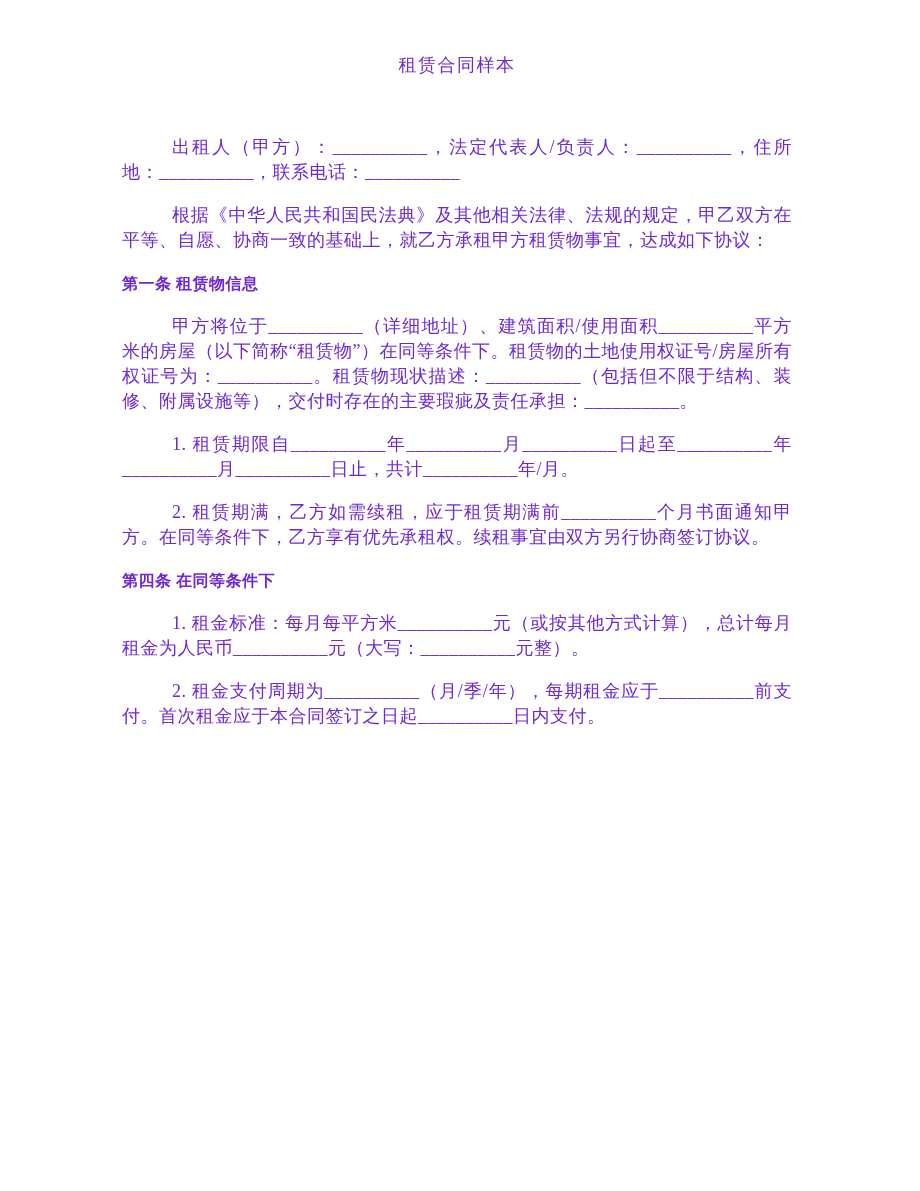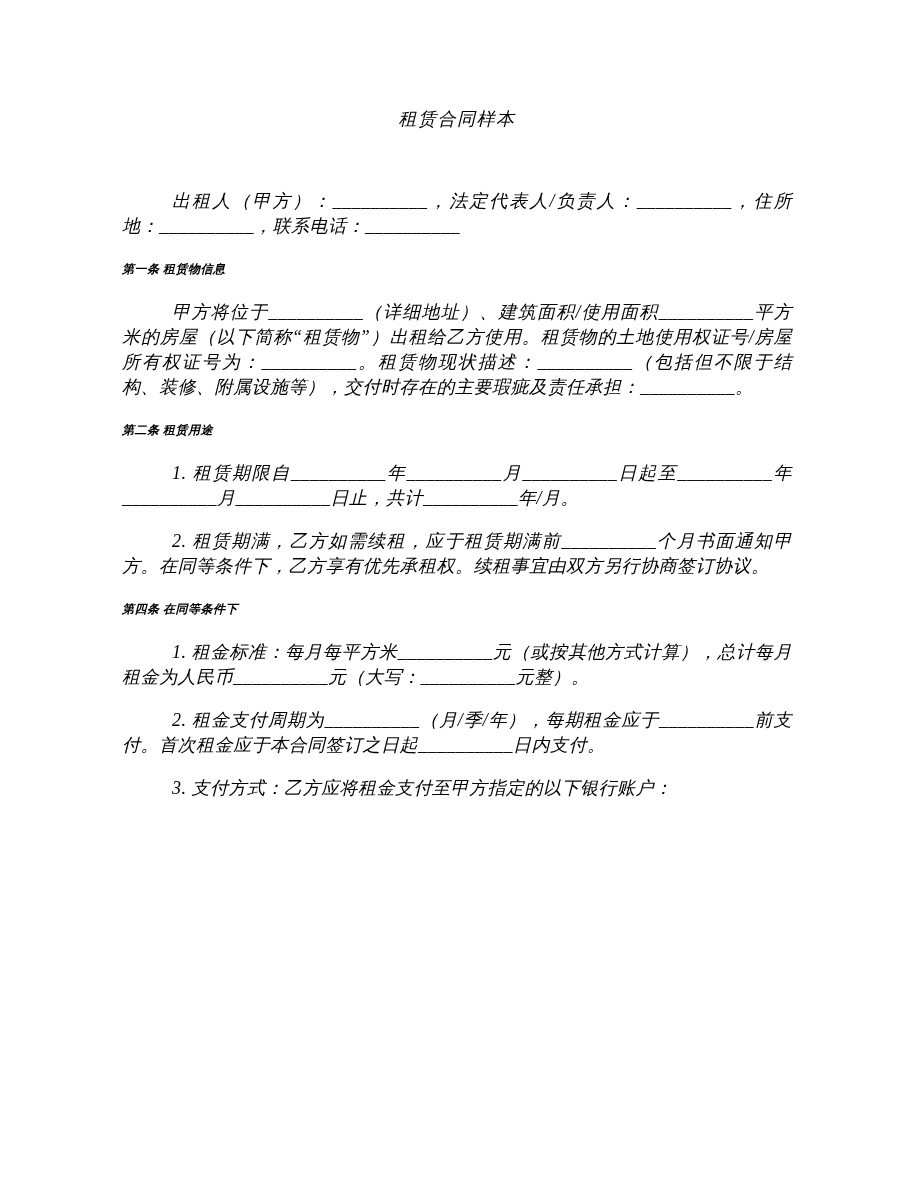--- a/index.html
+++ b/index.html
@@ -7,79 +7,77 @@
     padding: 0;
     background: #ffffff;
   }
   .page {
     position: relative;
     width: 920px;
     height: 1191px;
     margin: 0 auto;
     background: #ffffff;
     box-sizing: border-box;
-    padding: 106px 128px 0 122px;
-    color: #000000;
+    padding: 52px 128px 0 122px;
+    color: #6d28d9;
     font-family: "Liberation Serif", "DejaVu Serif", serif;
     font-size: 18px;
     line-height: 25px;
     letter-spacing: 0.5px;
     overflow: hidden;
-    font-style: italic;
   }
   .doc-title {
     font-size: 18px;
     font-weight: normal;
     text-align: center;
     margin: 0 0 57px 0;
     line-height: 26px;
     letter-spacing: 1.5px;
   }
   .body-para {
     margin: 0 0 18px 0;
     text-align: justify;
     text-justify: inter-ideograph;
   }
   .indent {
     text-indent: 50px;
   }
   .sec-heading {
-    font-size: 12px;
+    font-size: 16px;
     font-weight: bold;
     margin: 0 0 18px 0;
     line-height: 25px;
     letter-spacing: 0.5px;
   }
   section { margin: 0; padding: 0; }
 </style>
 </head>
 <body>
 
 <div class="page">
 
   <h1 class="doc-title">租赁合同样本</h1>
 
   <p class="body-para indent">出租人（甲方）：__________，法定代表人/负责人：__________，住所地：__________，联系电话：__________</p>
 
 
+  <p class="body-para indent">根据《中华人民共和国民法典》及其他相关法律、法规的规定，甲乙双方在平等、自愿、协商一致的基础上，就乙方承租甲方租赁物事宜，达成如下协议：</p>
 
   <section>
     <h2 class="sec-heading">第一条 租赁物信息</h2>
-    <p class="body-para indent">甲方将位于__________（详细地址）、建筑面积/使用面积__________平方米的房屋（以下简称“租赁物”）出租给乙方使用。租赁物的土地使用权证号/房屋所有权证号为：__________。租赁物现状描述：__________（包括但不限于结构、装修、附属设施等），交付时存在的主要瑕疵及责任承担：__________。</p>
+    <p class="body-para indent">甲方将位于__________（详细地址）、建筑面积/使用面积__________平方米的房屋（以下简称“租赁物”）在同等条件下。租赁物的土地使用权证号/房屋所有权证号为：__________。租赁物现状描述：__________（包括但不限于结构、装修、附属设施等），交付时存在的主要瑕疵及责任承担：__________。</p>
   </section>
 
   <section>
-    <h2 class="sec-heading">第二条 租赁用途</h2>
   </section>
 
   <section>
     <p class="body-para indent">1. 租赁期限自__________年__________月__________日起至__________年__________月__________日止，共计__________年/月。</p>
     <p class="body-para indent">2. 租赁期满，乙方如需续租，应于租赁期满前__________个月书面通知甲方。在同等条件下，乙方享有优先承租权。续租事宜由双方另行协商签订协议。</p>
   </section>
 
   <section>
     <h2 class="sec-heading">第四条 在同等条件下</h2>
     <p class="body-para indent">1. 租金标准：每月每平方米__________元（或按其他方式计算），总计每月租金为人民币__________元（大写：__________元整）。</p>
     <p class="body-para indent">2. 租金支付周期为__________（月/季/年），每期租金应于__________前支付。首次租金应于本合同签订之日起__________日内支付。</p>
-    <p class="body-para indent">3. 支付方式：乙方应将租金支付至甲方指定的以下银行账户：</p>
   </section>
 
 </div>
 
 </body></html>

